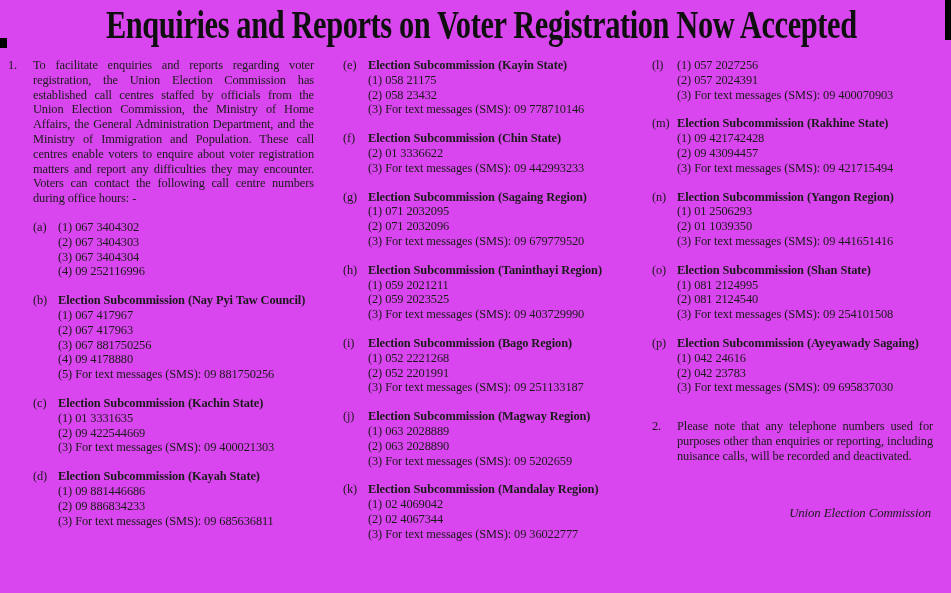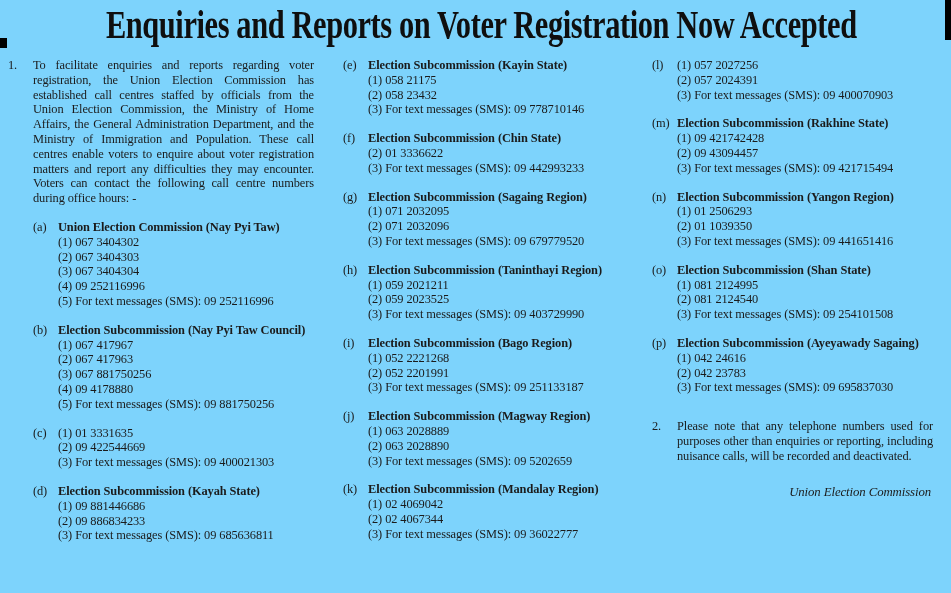--- a/index.html
+++ b/index.html
@@ -1,18 +1,18 @@
 <!DOCTYPE html>
 <html lang="en"><head>
 <meta charset="utf-8">
 <style>
   * { margin:0; padding:0; box-sizing:border-box; }
   html,body { background:#ffffff; }
   .page {
-    position:relative; width:951px; height:593px; background:#7dd3fc;
+    position:relative; width:951px; height:593px; background:#d946ef;
     color:#1b1b1b; font-family:"Liberation Serif","DejaVu Serif",serif;
     overflow:hidden;
   }
   .edge-mark { position:absolute; background:#000; }
   .edge-left  { left:0; top:38px; width:7px; height:10px; }
   .edge-right { right:0; top:0; width:6px; height:40px; }
 
   .title-wrap { position:absolute; top:2px; left:0; width:100%; text-align:center; }
   .title {
     display:inline-block; font-weight:bold; font-size:39px; line-height:46px;
@@ -26,21 +26,21 @@
   .col3 { left:652px; width:281px; }
 
   .row { display:flex; margin-bottom:14px; }
   .row-label { flex:0 0 25px; }
   .row-body  { flex:1; min-width:0; }
   .justify   { text-align:justify; }
   .col1 .section { margin-left:25px; }
   .sec-title { white-space:nowrap;font-weight:bold; }
   .item2 { margin-top:24px; }
   .signature {
-    margin-top:21px; text-align:right; font-style:italic;
+    margin-top:42px; text-align:right; font-style:italic;
     font-size:12.8px; padding-right:2px;
   }
 </style>
 </head>
 <body>
 
 <div class="page">
 
   <div class="edge-mark edge-left"></div>
   <div class="edge-mark edge-right"></div>
@@ -51,44 +51,43 @@
 
   <div class="col col1">
     <div class="row">
       <div class="row-label">1.</div>
       <div class="row-body justify">To facilitate enquiries and reports regarding voter registration, the Union Election Commission has established call centres staffed by officials from the Union Election Commission, the Ministry of Home Affairs, the General Administration Department, and the Ministry of Immigration and Population. These call centres enable voters to enquire about voter registration matters and report any difficulties they may encounter. Voters can contact the following call centre numbers during office hours: -</div>
     </div>
 
     <div class="row section">
       <div class="row-label">(a)</div>
       <div class="row-body">
-        <div class="sec-title">Union Election Commission (Nay Pyi Taw)</div>
         <div class="sec-line">(1) 067 3404302</div>
         <div class="sec-line">(2) 067 3404303</div>
         <div class="sec-line">(3) 067 3404304</div>
         <div class="sec-line">(4) 09 252116996</div>
-        <div class="sec-line">(5) For text messages (SMS): 09 252116996</div>
       </div>
     </div>
 
     <div class="row section">
       <div class="row-label">(b)</div>
       <div class="row-body">
         <div class="sec-title">Election Subcommission (Nay Pyi Taw Council)</div>
         <div class="sec-line">(1) 067 417967</div>
         <div class="sec-line">(2) 067 417963</div>
         <div class="sec-line">(3) 067 881750256</div>
         <div class="sec-line">(4) 09 4178880</div>
         <div class="sec-line">(5) For text messages (SMS): 09 881750256</div>
       </div>
     </div>
 
     <div class="row section">
       <div class="row-label">(c)</div>
       <div class="row-body">
+        <div class="sec-title">Election Subcommission (Kachin State)</div>
         <div class="sec-line">(1) 01 3331635</div>
         <div class="sec-line">(2) 09 422544669</div>
         <div class="sec-line">(3) For text messages (SMS): 09 400021303</div>
       </div>
     </div>
 
     <div class="row section">
       <div class="row-label">(d)</div>
       <div class="row-body">
         <div class="sec-title">Election Subcommission (Kayah State)</div>

